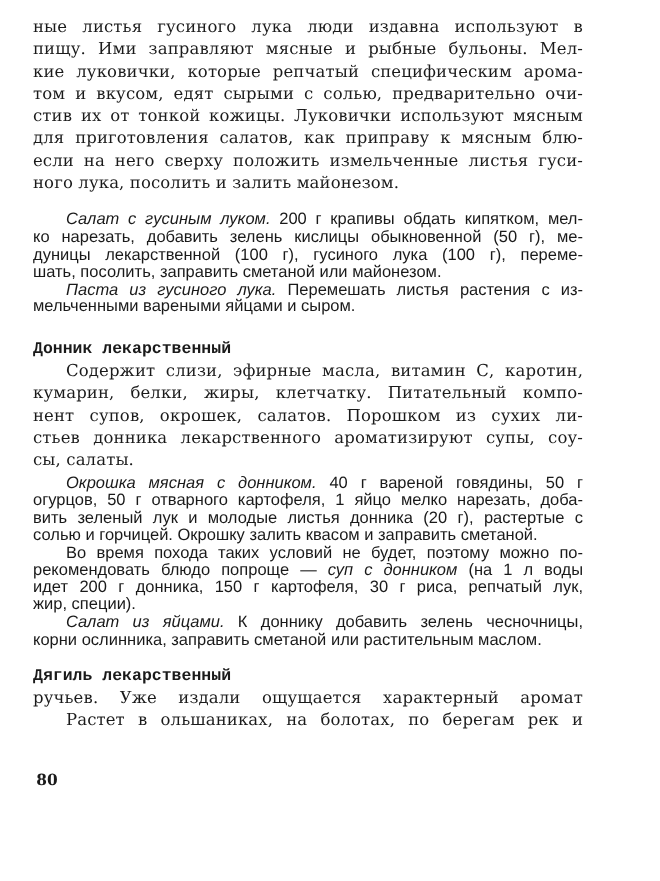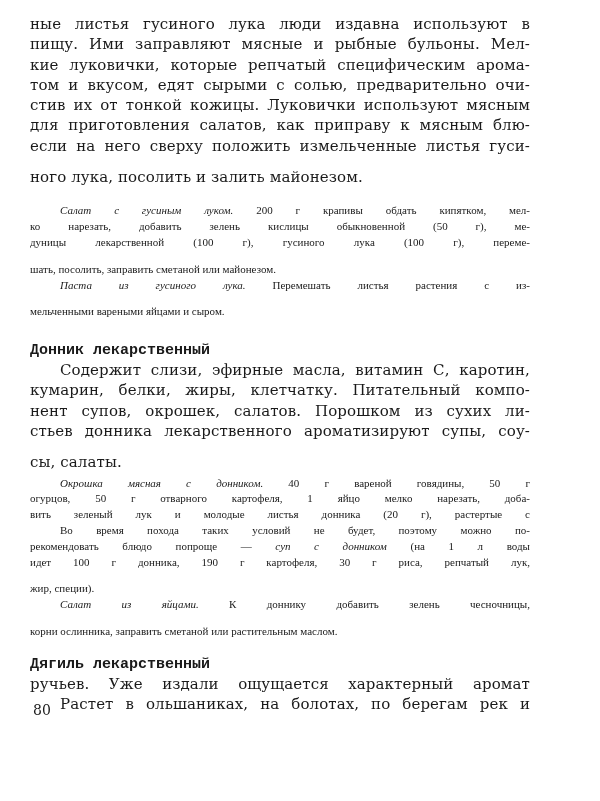--- a/index.html
+++ b/index.html
@@ -1,25 +1,25 @@
 <!DOCTYPE html>
 <html><head>
 <meta charset="utf-8">
 <style>
   html, body { margin: 0; padding: 0; background: #ffffff; }
   body { width: 600px; height: 801px; position: relative; overflow: hidden; color: #1a1a1a; }
   .page { position: absolute; left: 30px; top: 14px; width: 500px; }
   .ln { display: block; white-space: nowrap; text-align-last: justify; text-align: justify; }
-  .ln.last { text-align-last: left; margin-top: 11px; }
+  .ln.last { text-align-last: left; }
   .main { font-family: "DejaVu Serif", serif; font-size: 15px; line-height: 20.3px; letter-spacing: 0.1px; }
-  .small { font-family: Liberation Serif, serif; font-size: 11px; line-height: 15.8px; }
+  .small { font-family: Liberation Sans, sans-serif; font-size: 15px; line-height: 15.8px; }
   .ind { text-indent: 30px; }
   .recipe-title { font-style: italic; }
   .heading { font-family: Liberation Mono, monospace; font-weight: bold; font-size: 15px; line-height: 18px; }
-  .pagenum { position: absolute; left: 33px; top: 702px; font-family: "DejaVu Serif", serif; font-size: 14px; }
+  .pagenum { position: absolute; left: 33px; top: 702px; font-family: "DejaVu Serif", serif; font-size: 14px; font-weight: bold; }
   .gap-m { height: 16px; }
 </style>
 </head>
 <body>
 
 <div class="page">
 
   <div class="main">
     <span class="ln">ные листья гусиного лука люди издавна  используют в</span>
     <span class="ln">пищу. Ими заправляют мясные и рыбные бульоны. Мел-</span>
@@ -57,26 +57,27 @@
     <span class="ln">стьев донника лекарственного ароматизируют супы, соу-</span>
     <span class="ln last">сы, салаты.</span>
   </div>
 
   <div style="height:3px"></div>
 
   <div class="small">
     <span class="ln ind"><span class="recipe-title">Окрошка мясная с донником.</span><span> 40 г вареной говядины, 50 г</span></span>
     <span class="ln">огурцов, 50 г отварного картофеля, 1 яйцо мелко нарезать, доба-</span>
     <span class="ln">вить зеленый лук и молодые листья донника (20 г), растертые с</span>
+    <span class="ln last">солью и горчицей. Окрошку залить квасом и заправить сметаной.</span>
   </div>
 
   <div class="small">
     <span class="ln ind">Во время похода таких условий не будет, поэтому можно по-</span>
     <span class="ln"><span>рекомендовать блюдо попроще — </span><span class="recipe-title">суп с донником</span><span> (на 1 л воды</span></span>
-    <span class="ln">идет 100 г донника, 190 г картофеля, 30 г риса, репчатый лук,</span>
+    <span class="ln">идет 200 г донника, 150 г картофеля, 30 г риса, репчатый лук,</span>
     <span class="ln last">жир, специи).</span>
   </div>
 
   <div class="small">
     <span class="ln ind"><span class="recipe-title">Салат из яйцами.</span><span> К доннику добавить зелень чесночницы,</span></span>
     <span class="ln last">корни ослинника, заправить сметаной или растительным маслом.</span>
   </div>
 
   <div style="height:16px"></div>
 

